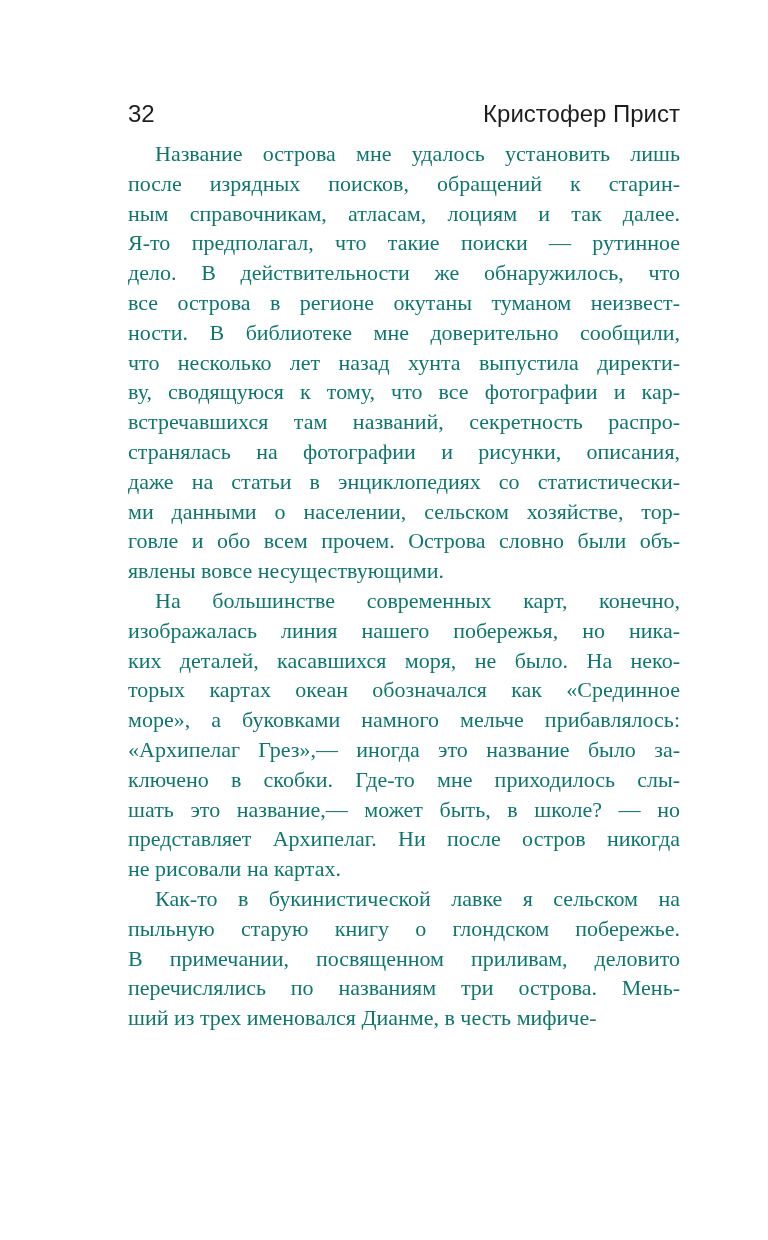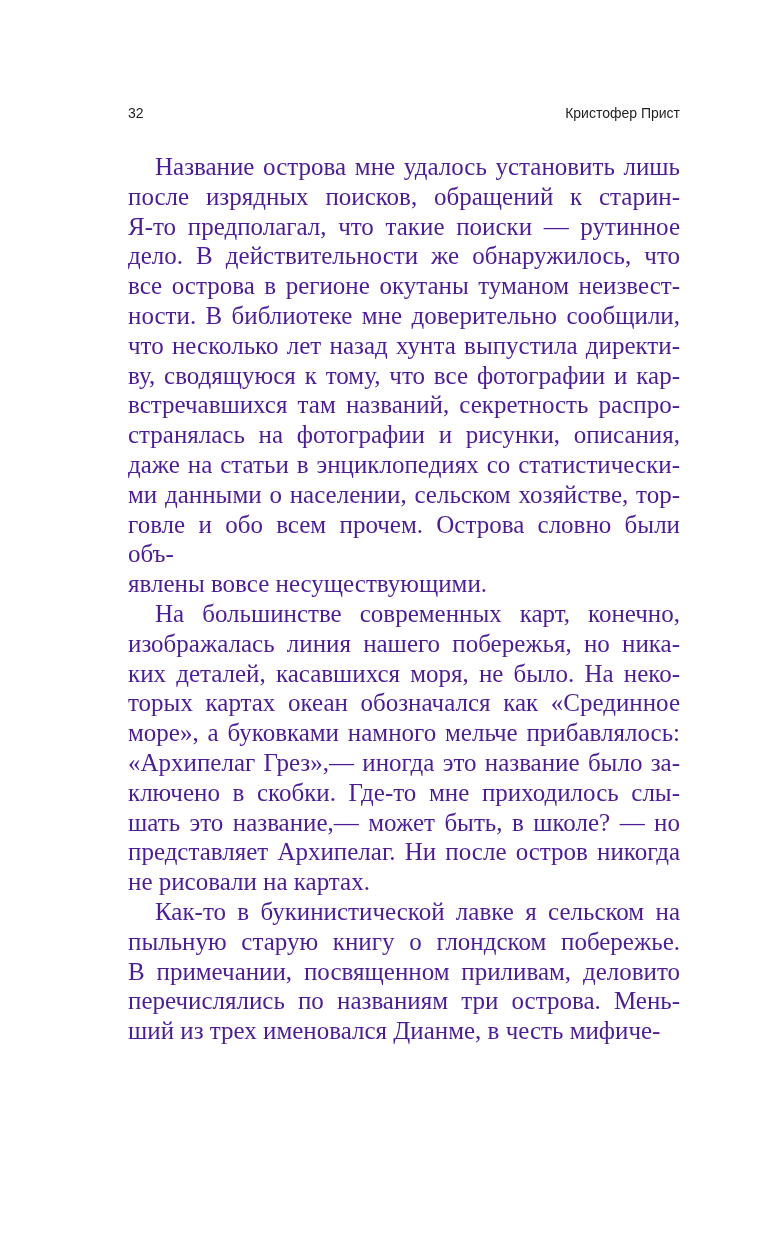--- a/index.html
+++ b/index.html
@@ -18,31 +18,31 @@
     position: absolute;
     left: 128px;
     top: 102px;
     width: 552px;
   }
   .running-head {
     display: flex;
     justify-content: space-between;
     align-items: baseline;
     font-family: "Liberation Sans", sans-serif;
-    font-size: 14px;
+    font-size: 24px;
     line-height: 23px;
     color: #1e1e1e;
     text-align: center;
   }
   .body-text {
-    margin-top: 27px;
+    margin-top: 14px;
     font-family: "Liberation Serif", serif;
-    font-size: 25px;
+    font-size: 22px;
     line-height: 29.8px;
-    color: #4c1d95;
+    color: #0f766e;
   }
   .para { margin: 0; padding: 0; }
   .line {
     text-align: justify;
     text-align-last: justify;
     white-space: normal;
   }
   .line.first { text-indent: 27px; }
   .line.last  { text-align-last: left; }
 </style>
@@ -52,20 +52,21 @@
 <div class="page">
   <div class="content">
     <div class="running-head">
       <span>32</span>
       <span>Кристофер Прист</span>
     </div>
     <div class="body-text" id="body-text">
         <div class="para">
           <div class="line first">Название острова мне удалось установить лишь</div>
           <div class="line">после изрядных поисков, обращений к старин-</div>
+          <div class="line">ным справочникам, атласам, лоциям и так далее.</div>
           <div class="line">Я-то предполагал, что такие поиски — рутинное</div>
           <div class="line">дело. В действительности же обнаружилось, что</div>
           <div class="line">все острова в регионе окутаны туманом неизвест-</div>
           <div class="line">ности. В библиотеке мне доверительно сообщили,</div>
           <div class="line">что несколько лет назад хунта выпустила директи-</div>
           <div class="line">ву, сводящуюся к тому, что все фотографии и кар-</div>
           <div class="line">встречавшихся там названий, секретность распро-</div>
           <div class="line">странялась на фотографии и рисунки, описания,</div>
           <div class="line">даже на статьи в энциклопедиях со статистически-</div>
           <div class="line">ми данными о населении, сельском хозяйстве, тор-</div>

